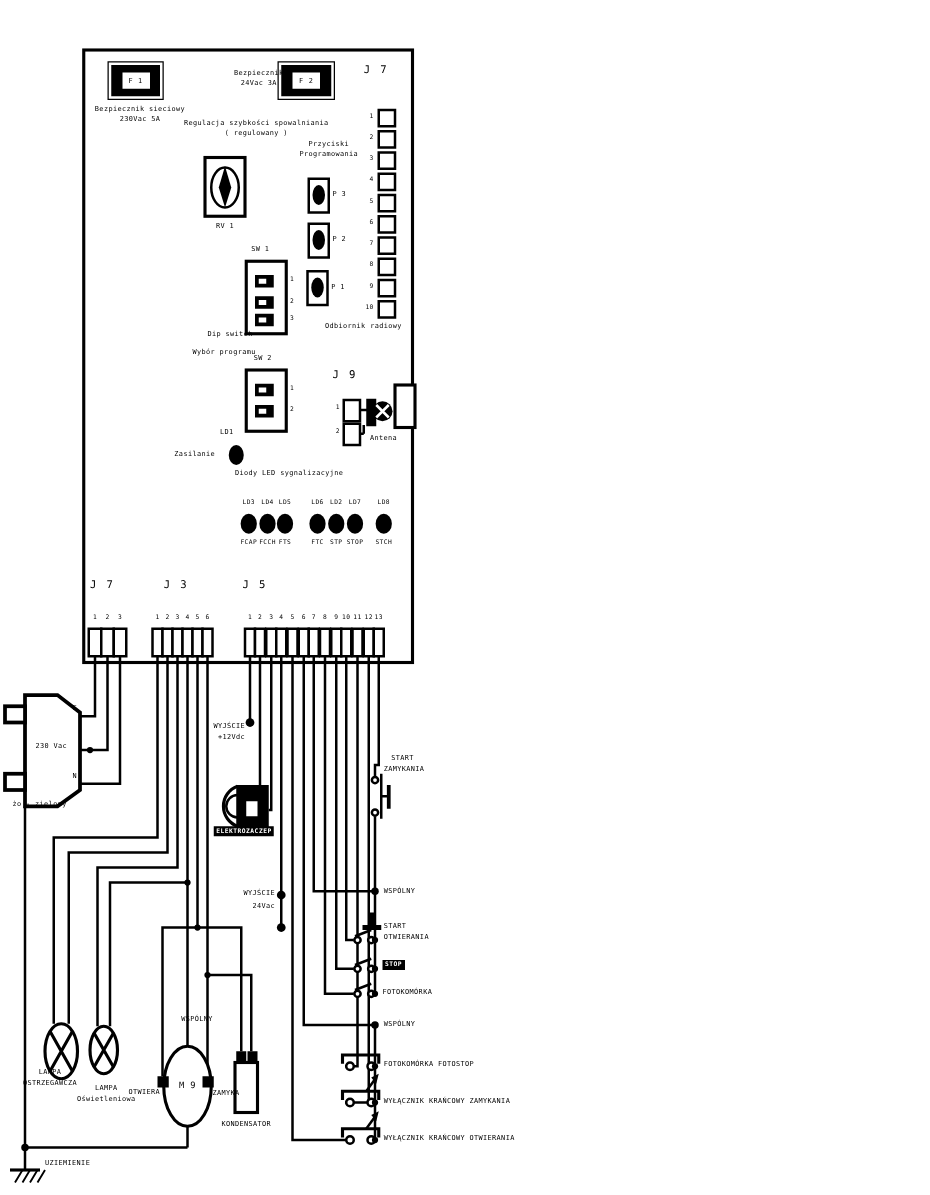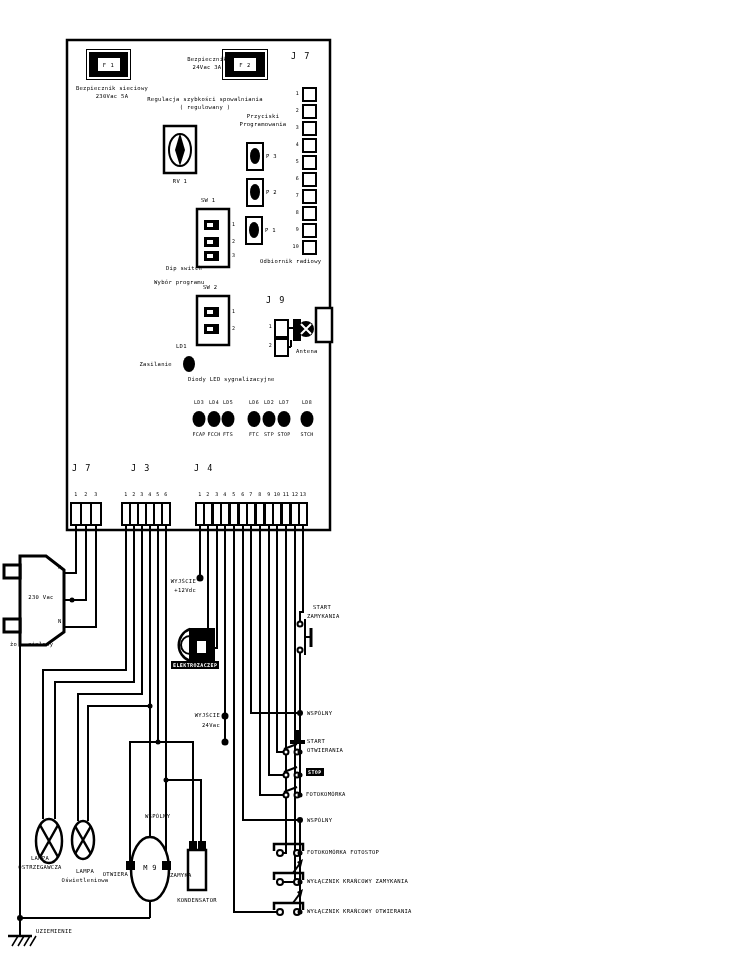--- a/index.html
+++ b/index.html
@@ -322,21 +322,21 @@
 <div class="lbl tiny c" style="left:199px;top:432px;">FCAP</div>
 <div class="lbl tiny c" style="left:214px;top:432px;">FCCH</div>
 <div class="lbl tiny c" style="left:228px;top:432px;">FTS</div>
 <div class="lbl tiny c" style="left:254px;top:432px;">FTC</div>
 <div class="lbl tiny c" style="left:269px;top:432px;">STP</div>
 <div class="lbl tiny c" style="left:284px;top:432px;">STOP</div>
 <div class="lbl tiny c" style="left:307px;top:432px;">STCH</div>
 
 <div class="lbl big" style="left:72px;top:464px;">J 7</div>
 <div class="lbl big" style="left:131px;top:464px;">J 3</div>
-<div class="lbl big" style="left:194px;top:464px;">J 4</div>
+<div class="lbl big" style="left:194px;top:464px;">J 5</div>
 <div class="lbl tiny c" style="left:76px;top:492px;">1</div>
 <div class="lbl tiny c" style="left:86px;top:492px;">2</div>
 <div class="lbl tiny c" style="left:96px;top:492px;">3</div>
 <div class="lbl tiny c" style="left:126px;top:492px;">1</div>
 <div class="lbl tiny c" style="left:134px;top:492px;">2</div>
 <div class="lbl tiny c" style="left:142px;top:492px;">3</div>
 <div class="lbl tiny c" style="left:150px;top:492px;">4</div>
 <div class="lbl tiny c" style="left:158px;top:492px;">5</div>
 <div class="lbl tiny c" style="left:166px;top:492px;">6</div>
 <div class="lbl tiny c" style="left:200px;top:492px;">1</div>

